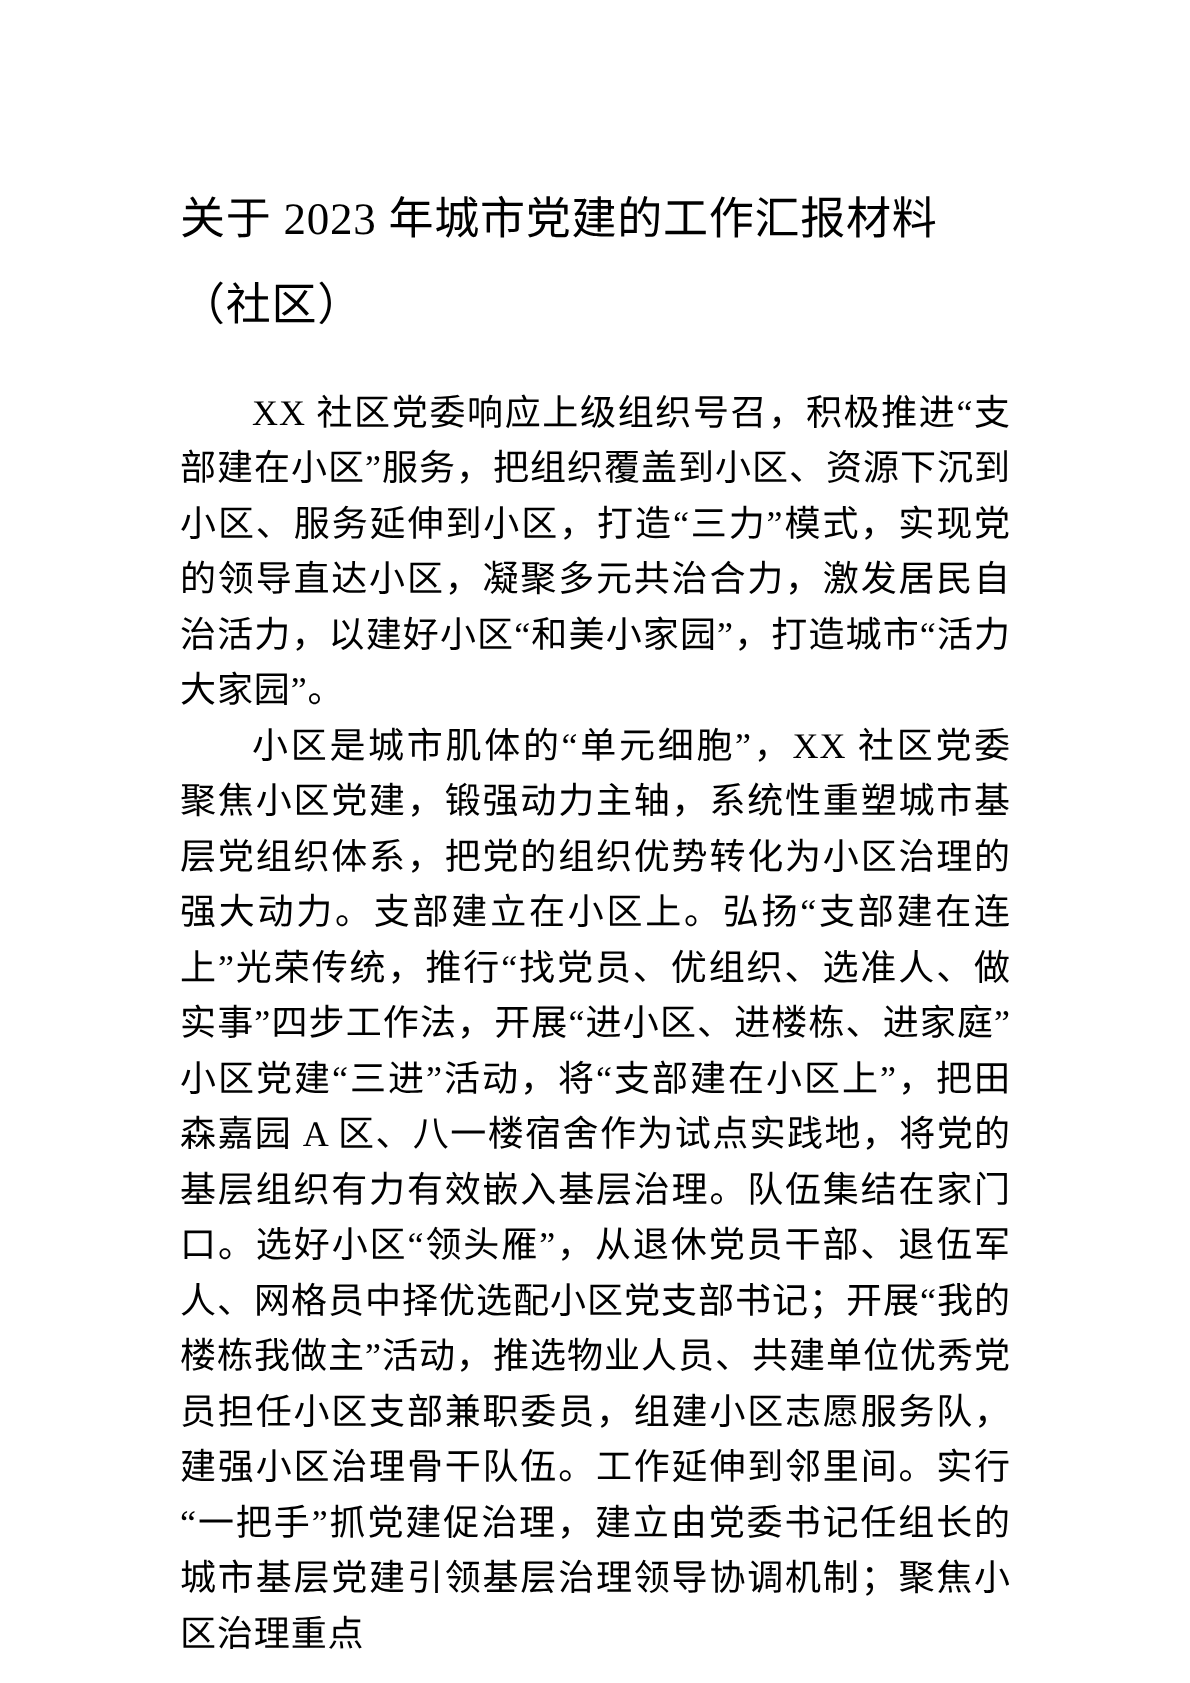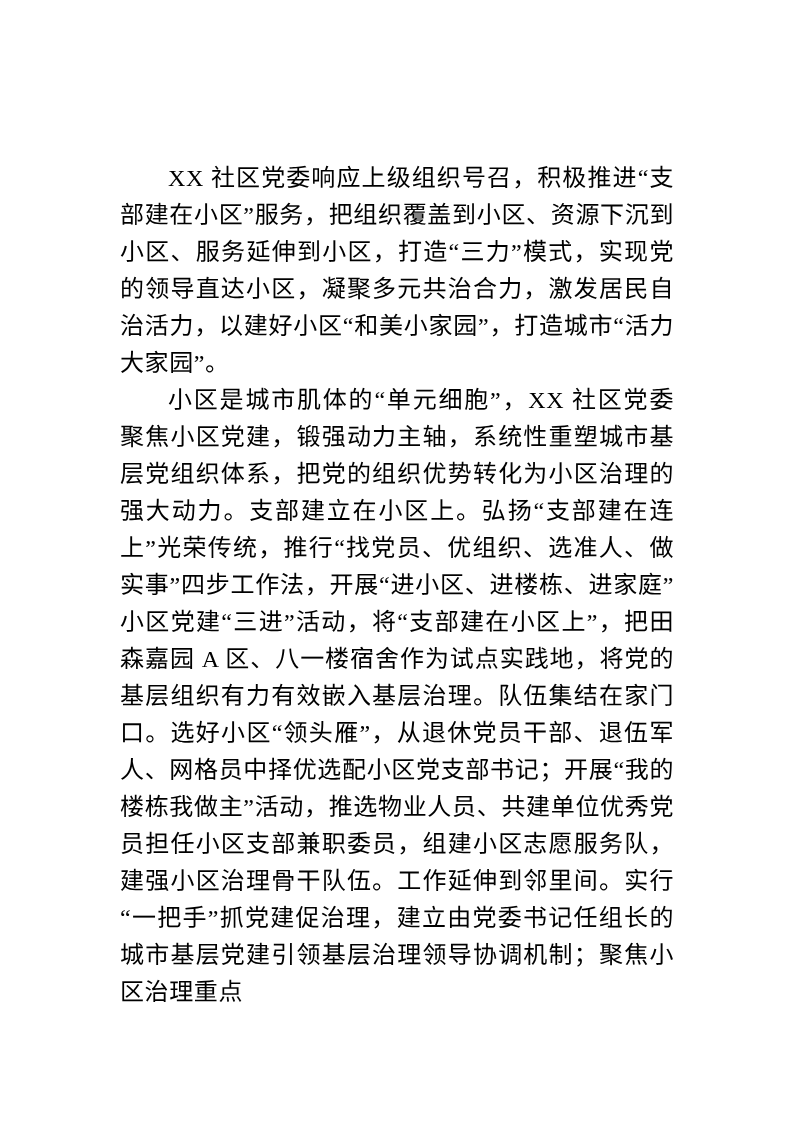--- a/index.html
+++ b/index.html
@@ -50,21 +50,21 @@
     text-align: justify;
     text-justify: inter-ideograph;
     text-indent: 48px;
     margin: 0;
     padding: 0;
     letter-spacing: 0.6px;
     word-break: break-all;
   }
 
   .para.first-body {
-    margin-top: 42px;
+    margin-top: 26px;
   }
 
   
   .section-heading {
     font-family: "Liberation Sans", "DejaVu Sans", sans-serif;
     font-size: 24px;
     line-height: 37px;
     font-weight: 700;
     text-indent: 38px;
     margin: 0;
@@ -76,20 +76,21 @@
   .section-body {
     margin-top: 0;
   }
 </style>
 </head>
 <body>
 
 <div class="page">
   <div class="content">
 
+    <h1 class="doc-title">关于 2023 年城市党建的工作汇报材料（社区）</h1>
 
     <p class="para first-body">XX 社区党委响应上级组织号召，积极推进“支部建在小区”服务，把组织覆盖到小区、资源下沉到小区、服务延伸到小区，打造“三力”模式，实现党的领导直达小区，凝聚多元共治合力，激发居民自治活力，以建好小区“和美小家园”，打造城市“活力大家园”。</p>
 
 
     <p class="para section-body">小区是城市肌体的“单元细胞”，XX 社区党委聚焦小区党建，锻强动力主轴，系统性重塑城市基层党组织体系，把党的组织优势转化为小区治理的强大动力。支部建立在小区上。弘扬“支部建在连上”光荣传统，推行“找党员、优组织、选准人、做实事”四步工作法，开展“进小区、进楼栋、进家庭”小区党建“三进”活动，将“支部建在小区上”，把田森嘉园 A 区、八一楼宿舍作为试点实践地，将党的基层组织有力有效嵌入基层治理。队伍集结在家门口。选好小区“领头雁”，从退休党员干部、退伍军人、网格员中择优选配小区党支部书记；开展“我的楼栋我做主”活动，推选物业人员、共建单位优秀党员担任小区支部兼职委员，组建小区志愿服务队，建强小区治理骨干队伍。工作延伸到邻里间。实行“一把手”抓党建促治理，建立由党委书记任组长的城市基层党建引领基层治理领导协调机制；聚焦小区治理重点</p>
 
   </div>
 </div>
 
 </body></html>

